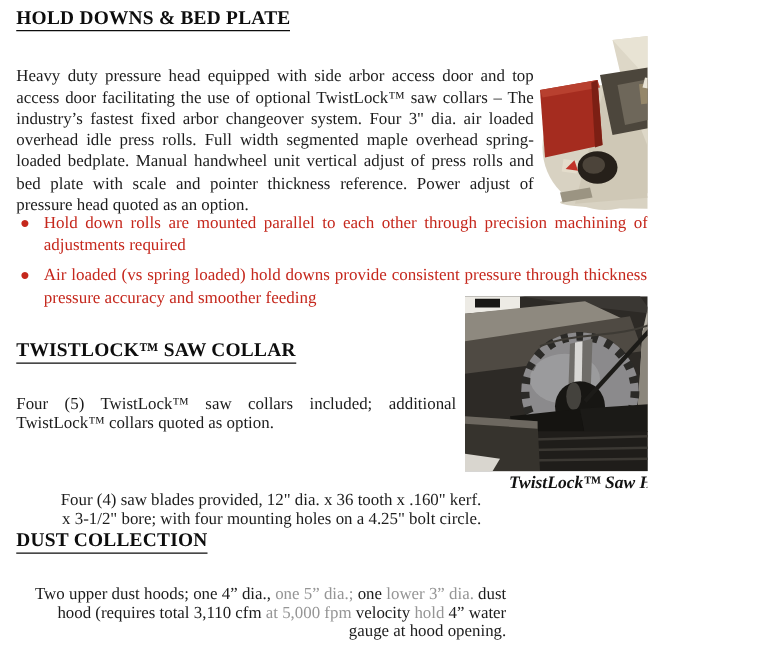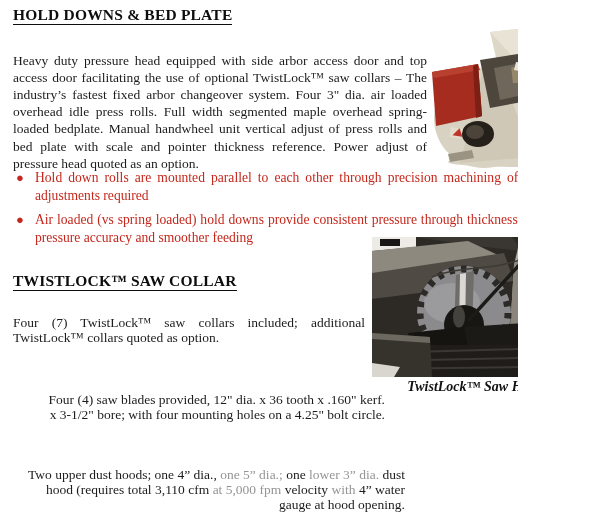--- a/index.html
+++ b/index.html
@@ -152,22 +152,25 @@
       <polygon points="0,96 58,100 60,140 0,140" fill="#36332d"></polygon>
       <polygon points="0,96 58,100 58,106 0,102" fill="#6d6860"></polygon>
       <polygon points="0,126 28,130 22,140 0,140" fill="#d9d6cf"></polygon>
     </svg>
   </div>
   <div class="caption">TwistLock™ Saw Hubs</div>
 
   <div class="heading" id="h2">
     <span>TWISTLOCK™ SAW COLLAR</span>
   </div>
-  <p class="para tight" id="p2">Four (7) TwistLock™ saw collars included; additional TwistLock™ collars quoted as option.</p>
+  <p class="para tight" id="p2">Four (5) TwistLock™ saw collars included; additional TwistLock™ collars quoted as option.</p>
 
   <p class="para tight ragged" id="p3">
     <span class="line">Four (4) saw blades provided, 12" dia. x 36 tooth x .160" kerf.</span>
     <span class="line">x 3-1/2" bore; with four mounting holes on a 4.25" bolt circle.</span>
   </p>
 
-  <p class="para ragged" id="p4"><span>Two upper dust hoods; one 4” dia., </span><span class="faded">one 5” dia.; </span><span>one </span><span class="faded">lower 3” dia. </span><span>dust hood (requires total 3,110 cfm </span><span class="faded">at 5,000 fpm </span><span>velocity </span><span class="faded">with </span><span>4” water gauge at hood opening.</span></p>
+  <div class="heading" id="h4">
+    <span>DUST COLLECTION</span>
+  </div>
+  <p class="para ragged" id="p4"><span>Two upper dust hoods; one 4” dia., </span><span class="faded">one 5” dia.; </span><span>one </span><span class="faded">lower 3” dia. </span><span>dust hood (requires total 3,110 cfm </span><span class="faded">at 5,000 fpm </span><span>velocity </span><span class="faded">hold </span><span>4” water gauge at hood opening.</span></p>
 
 </div>
 
 </body></html>

